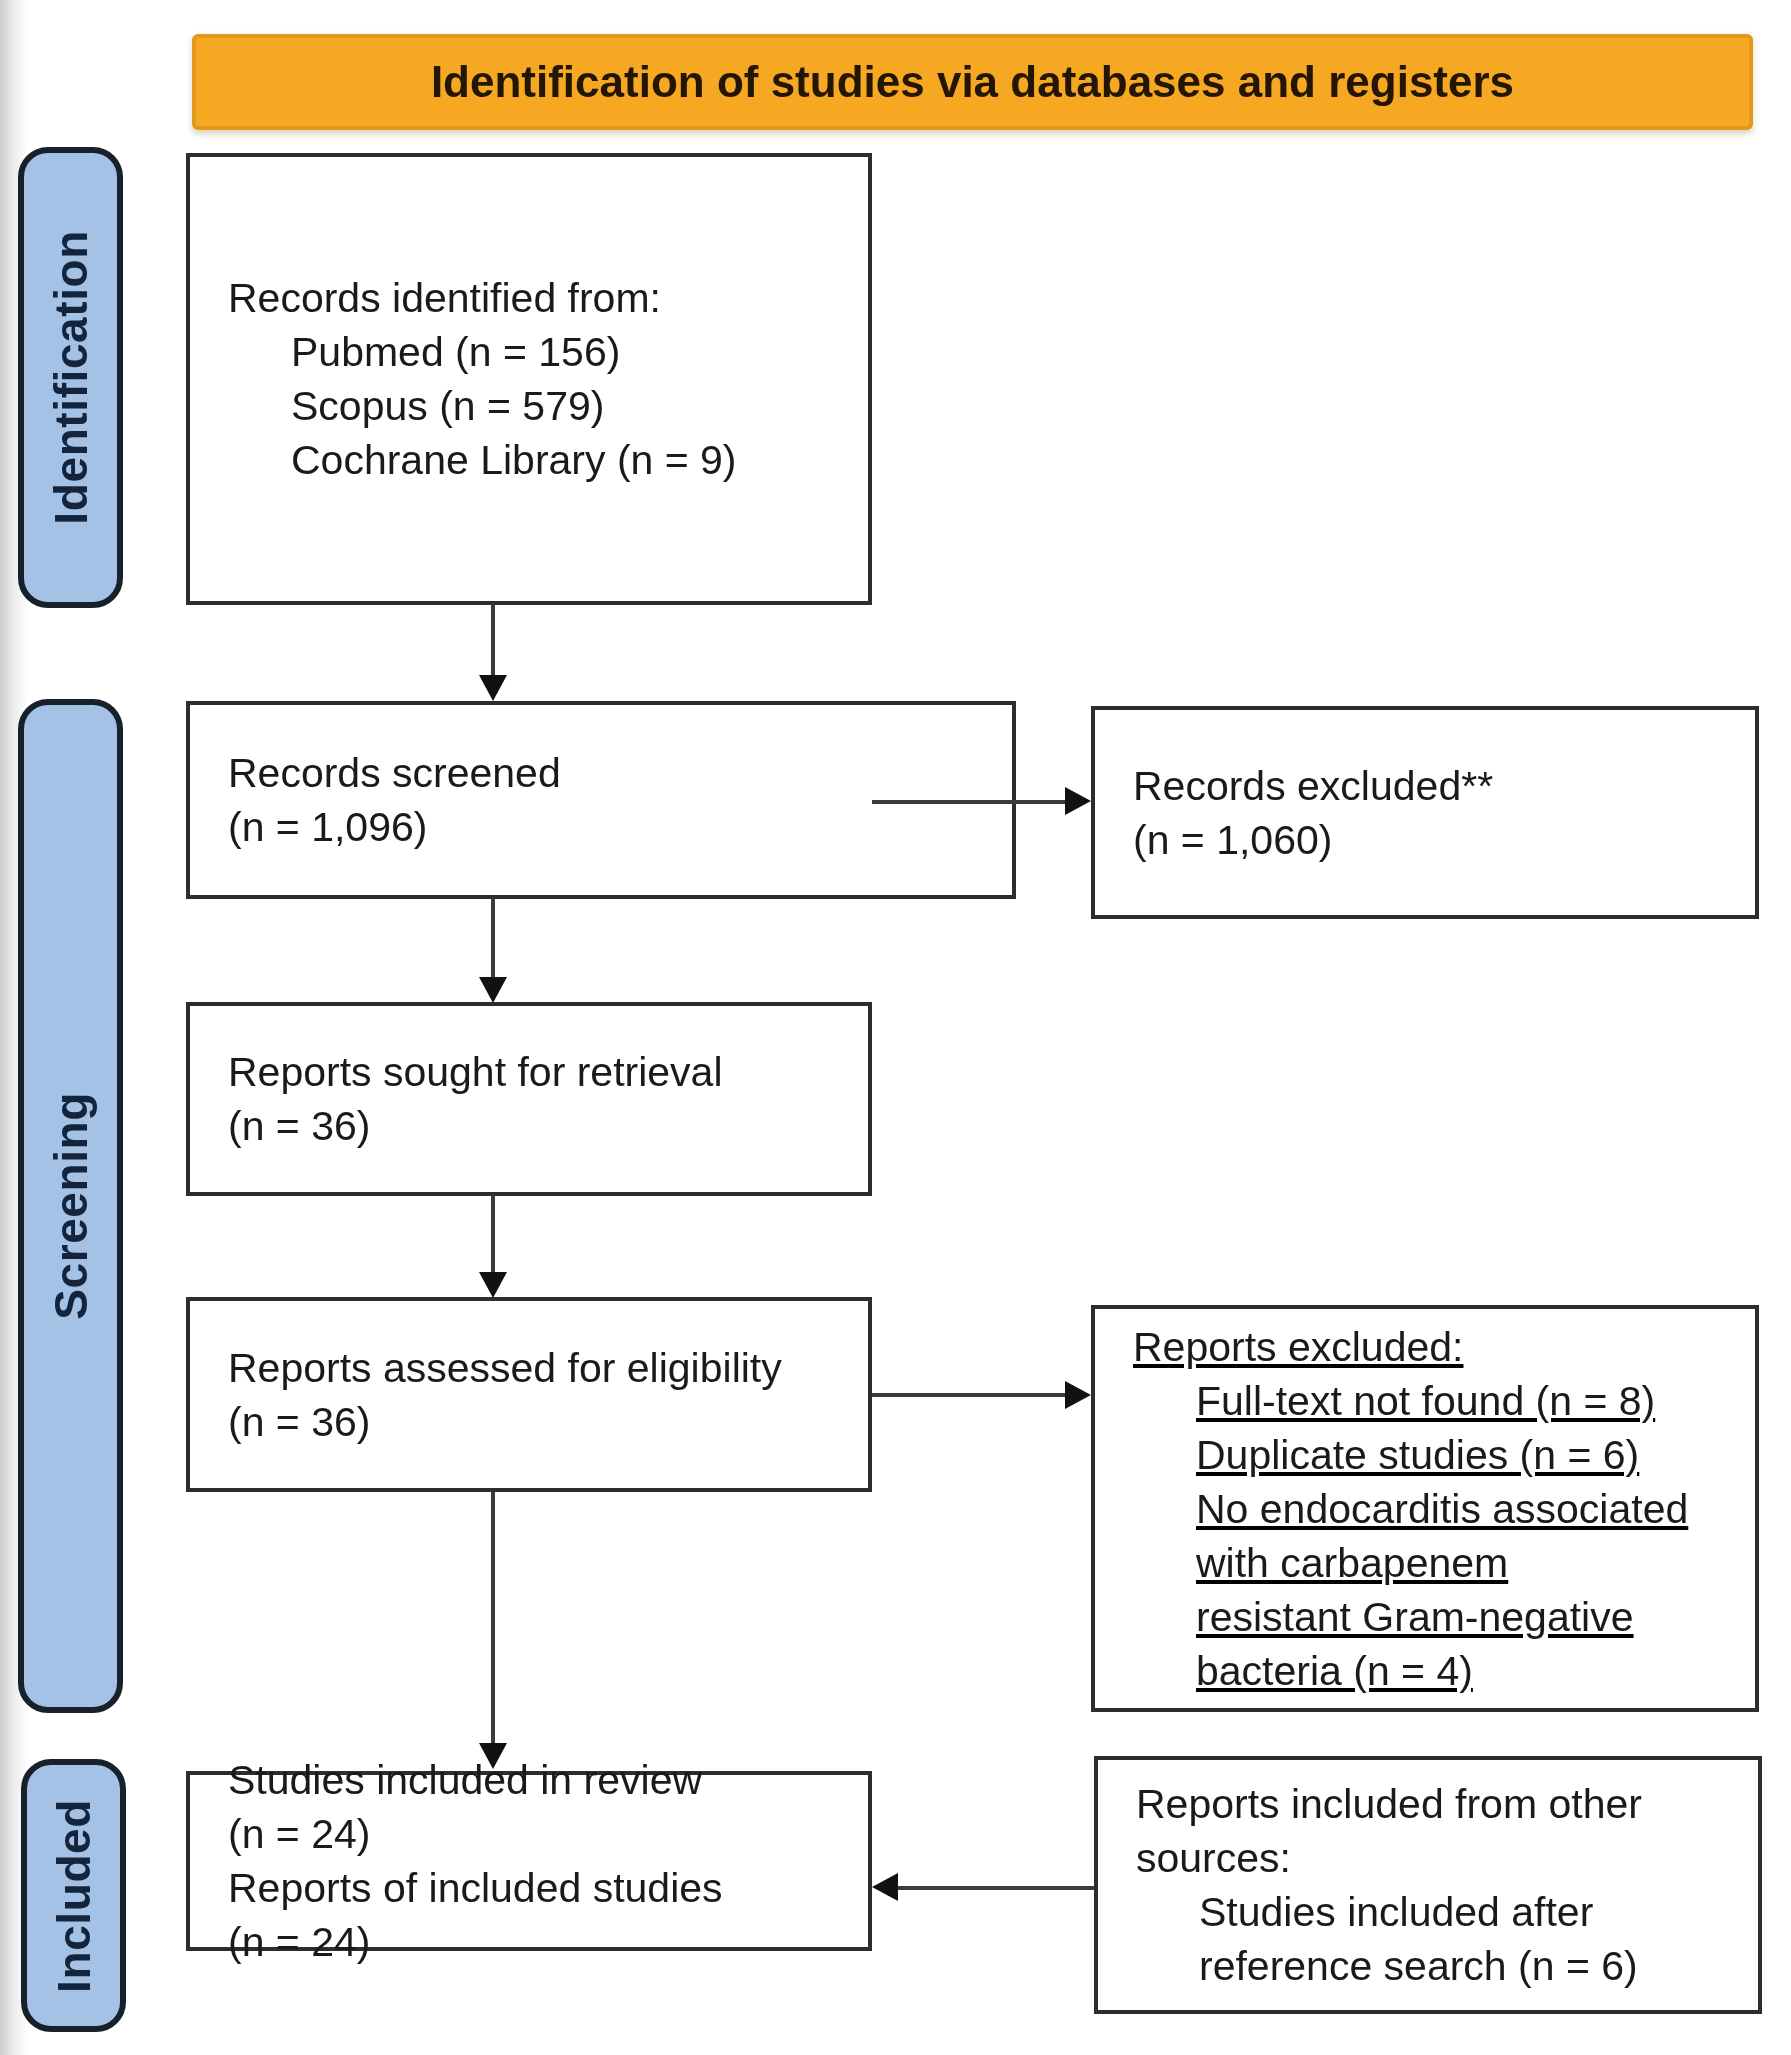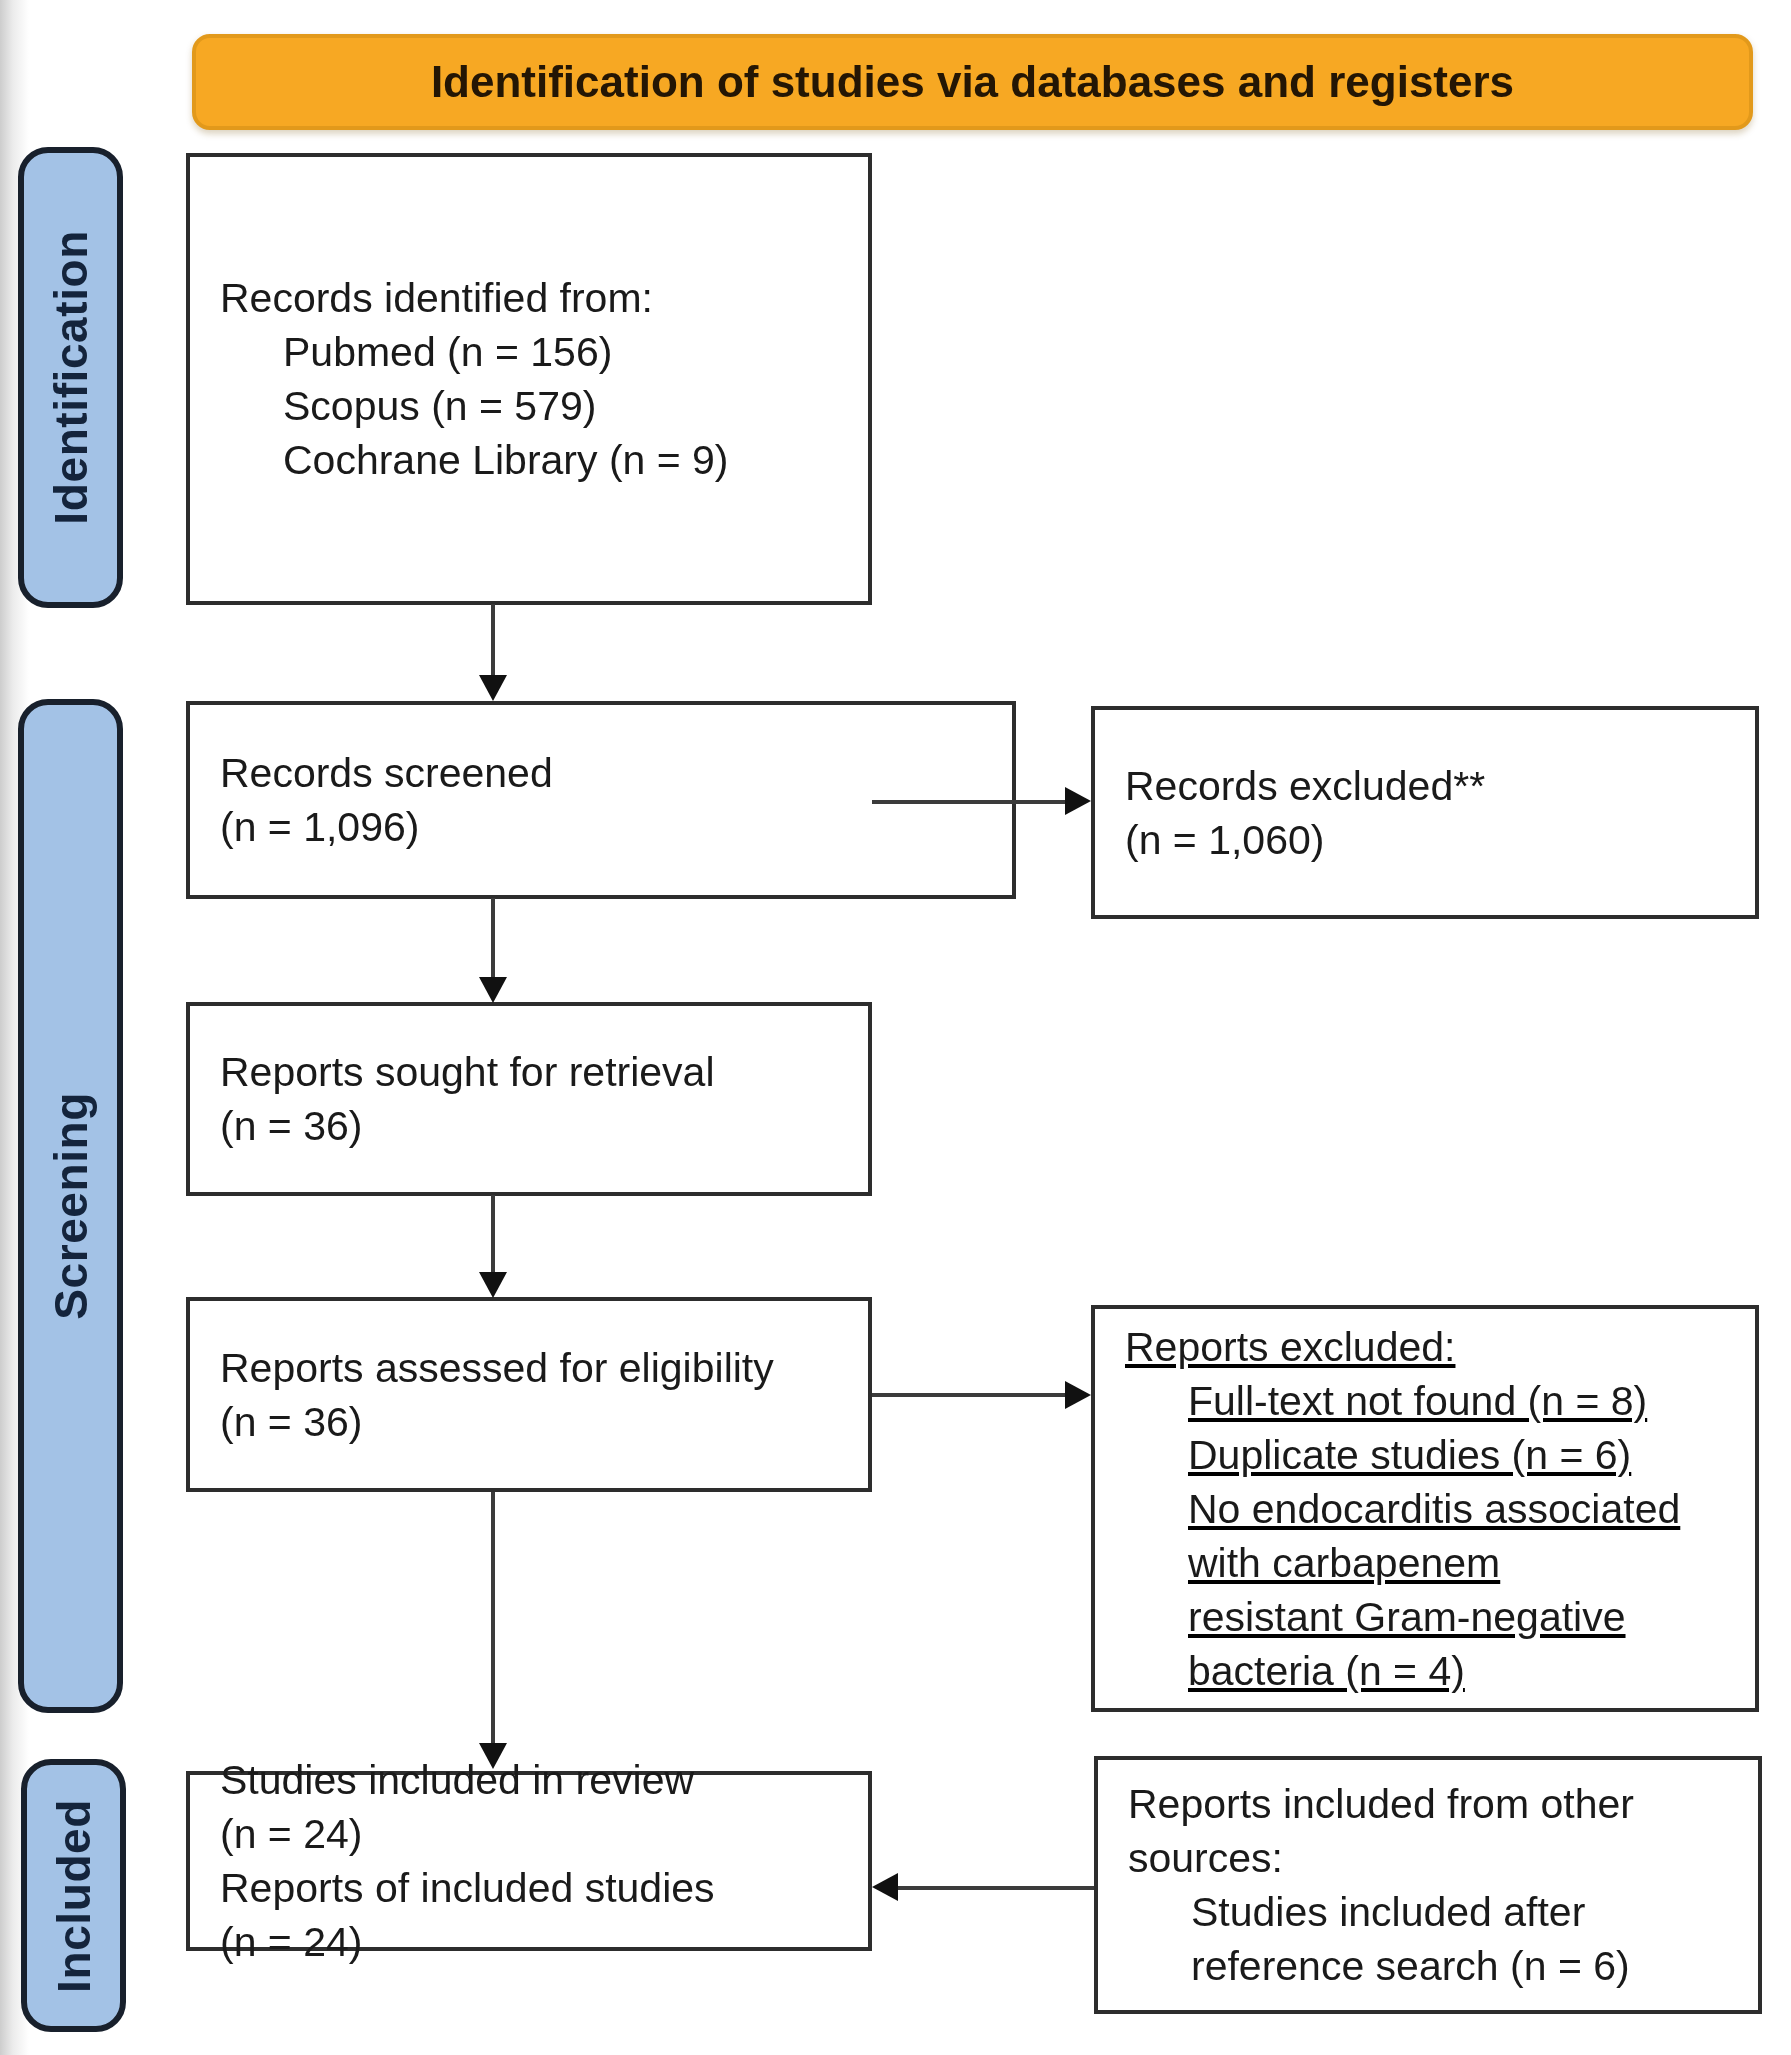--- a/index.html
+++ b/index.html
@@ -12,21 +12,21 @@
   }
   #left-scan-edge{
     position:absolute;left:0;top:0;width:29px;height:2056px;
     background:linear-gradient(90deg,#cdcdcd 0%,#ececec 45%,#ffffff 100%);
   }
   
   .banner{
     position:absolute;left:192px;top:34px;width:1561px;height:96px;
     background:#F7A823;
     border:4.8px solid #E2991B;
-    border-radius:18px;
+    border-radius:6px;
     box-sizing:border-box;
     display:flex;align-items:center;justify-content:center;
     box-shadow:0 3.6px 6px rgba(120,85,10,0.25);
   }
   .banner-title{
     font-size:44px;font-weight:bold;color:#241604;white-space:nowrap;
   }
   
   .stage{
     position:absolute;
@@ -48,21 +48,21 @@
   
   .fbox{
     position:absolute;
     background:#ffffff;
     border:4.2px solid #2D2D2D;
     box-sizing:border-box;
     display:flex;align-items:center;
   }
   .lines{padding-left:30px;padding-right:12px;width:100%;}
   .line{
-    font-size:41px;line-height:54px;color:#1A1A1A;white-space:nowrap;
+    font-size:41px;line-height:54px;color:#1A1A1A;white-space:nowrap;margin-left:8px;
   }
   .ind{padding-left:63px;}
   #box-records-identified{left:186px;top:153px;width:686px;height:452px;}
   #box-records-screened{left:186px;top:701px;width:830px;height:198px;}
   #box-records-excluded{left:1091px;top:706px;width:668px;height:213px;}
   #box-reports-sought{left:186px;top:1002px;width:686px;height:194px;}
   #box-reports-assessed{left:186px;top:1297px;width:686px;height:195px;}
   #box-reports-excluded{left:1091px;top:1305px;width:668px;height:407px;text-decoration:underline;}
   #box-studies-included{left:186px;top:1771px;width:686px;height:180px;}
   #box-reports-other-sources{left:1094px;top:1756px;width:668px;height:258px;}

